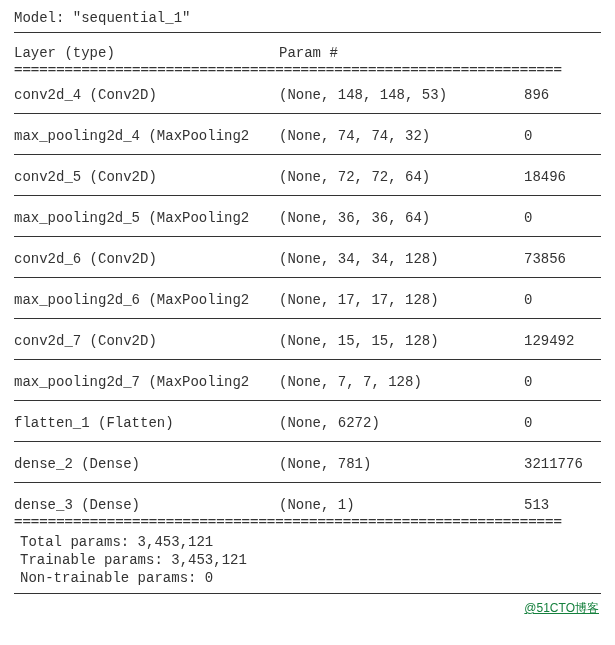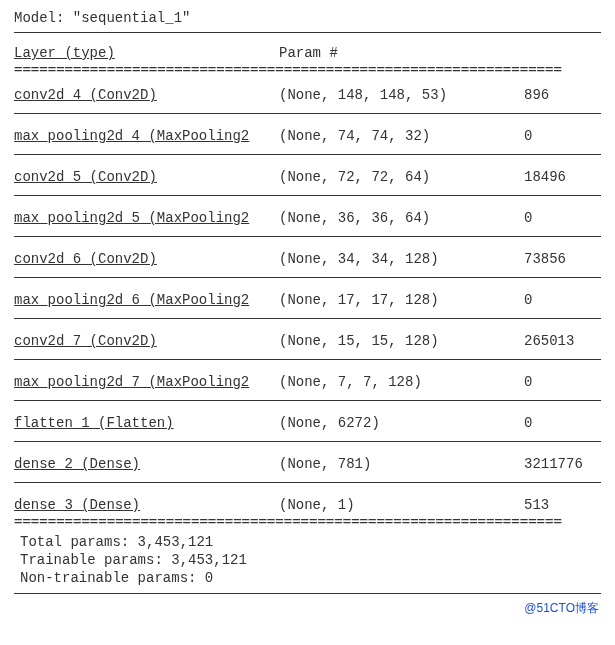--- a/index.html
+++ b/index.html
@@ -32,21 +32,20 @@
   }
   .row {
     display: flex;
     padding: 8px 0 4px 0;
   }
   .col-layer {
     width: 265px;
     flex-shrink: 0;
     white-space: nowrap;
     overflow: hidden;
-    text-decoration: underline;
   }
   .col-shape {
     width: 245px;
     flex-shrink: 0;
     white-space: nowrap;
   }
   .col-param {
     flex: 1;
     white-space: nowrap;
   }
@@ -57,23 +56,24 @@
     padding-top: 2px;
     margin-left: 6px;
   }
   .footer div {
     padding: 1px 0;
   }
   .watermark {
     position: absolute;
     right: 16px;
     bottom: 28px;
-    color: #1d4ed8;
+    color: #15803d;
     font-family: Arial, sans-serif;
     font-size: 12px;
+    text-decoration: underline;
   }
 </style>
 </head>
 <body>
 
 <div class="model-title">Model: "sequential_1"</div>
 
 <hr class="hr-thin">
 
 <div class="row header-row">
@@ -116,21 +116,21 @@
     <hr class="hr-thin">
     <div class="row">
       <div class="col-layer">max_pooling2d_6 (MaxPooling2</div>
       <div class="col-shape">(None, 17, 17, 128)</div>
       <div class="col-param">0</div>
     </div>
     <hr class="hr-thin">
     <div class="row">
       <div class="col-layer">conv2d_7 (Conv2D)</div>
       <div class="col-shape">(None, 15, 15, 128)</div>
-      <div class="col-param">265013</div>
+      <div class="col-param">129492</div>
     </div>
     <hr class="hr-thin">
     <div class="row">
       <div class="col-layer">max_pooling2d_7 (MaxPooling2</div>
       <div class="col-shape">(None, 7, 7, 128)</div>
       <div class="col-param">0</div>
     </div>
     <hr class="hr-thin">
     <div class="row">
       <div class="col-layer">flatten_1 (Flatten)</div>

